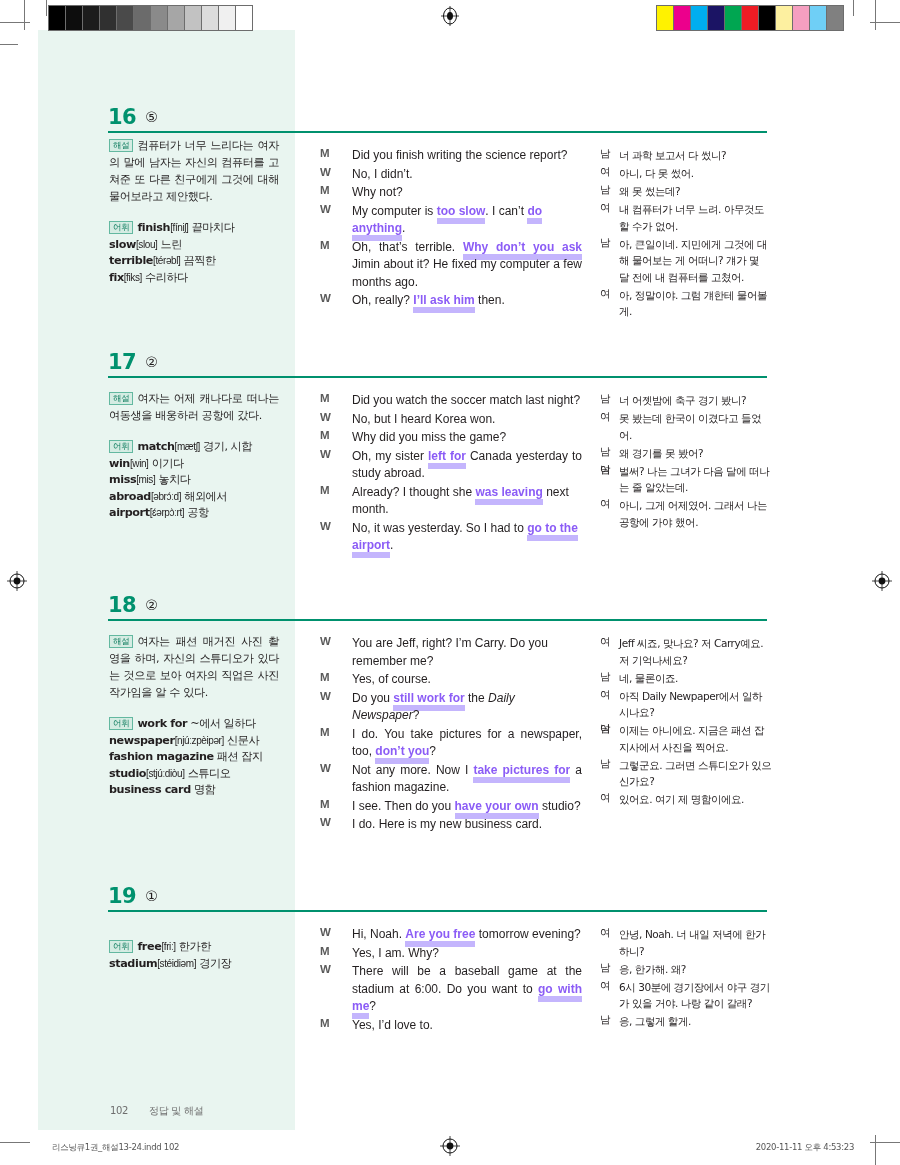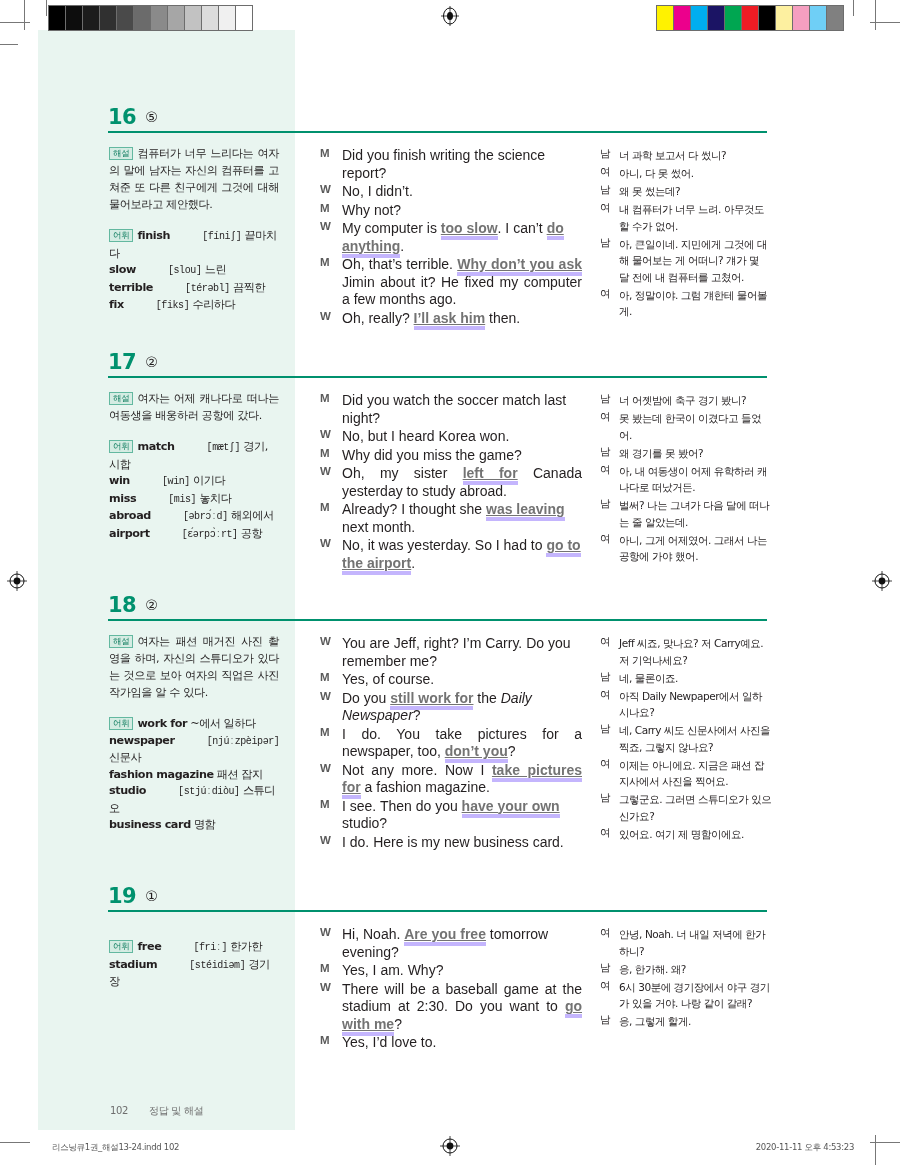--- a/index.html
+++ b/index.html
@@ -59,37 +59,37 @@
   .lpara{
     font-size:11.2px;line-height:17px;color:#231f20;letter-spacing:-0.4px;
     font-family:"DejaVu Sans",sans-serif;text-align:justify;
   }
   .vocab{margin-top:15px;}
   .vline{
     font-size:11.2px;line-height:16.5px;color:#231f20;letter-spacing:-0.4px;
     font-family:"DejaVu Sans",sans-serif;
   }
   .vword{font-weight:bold;}
-  .vipa{font-family:Liberation Mono, monospace;font-size:10px;color:#231f20;padding-left:32px;}
+  .vipa{font-family:Liberation Sans, sans-serif;font-size:10px;color:#231f20;}
   .vkr{letter-spacing:-0.5px;}
 
   
   .mcol{position:absolute;left:320px;width:262px;}
   .line{position:relative;margin-bottom:1px;min-height:16px;}
   .spk{
     position:absolute;left:0;top:0;width:16px;
     font-weight:bold;font-size:11.5px;color:#5b5b5b;
     font-family:"Liberation Sans",sans-serif;
   }
   .txt{
-    margin-left:22px;font-size:14px;line-height:17.5px;color:#231f20;
+    margin-left:32px;font-size:12px;line-height:17.5px;color:#231f20;
     font-family:"Liberation Sans",sans-serif;
   }
   .txt.just{text-align:justify;text-align-last:left;}
-  .hl{color:#737373;font-weight:bold;border-bottom:4px solid #c4b5fd;text-decoration:underline;}
+  .hl{color:#8b5cf6;font-weight:bold;border-bottom:6px solid #c4b5fd;}
   .ital{font-style:italic;}
 
   
   .rcol{position:absolute;left:600px;width:172px;}
   .kline{position:relative;margin-bottom:1.5px;}
   .kspk{
     position:absolute;left:0;top:0;width:14px;
     font-size:10.5px;color:#231f20;font-family:"DejaVu Sans",sans-serif;
   }
   .ktxt{
@@ -186,21 +186,21 @@
         <circle cx="10" cy="10" r="3.4" fill="#111"></circle>
         <line x1="10" y1="0" x2="10" y2="20" stroke="#111" stroke-width="0.8"></line>
         <line x1="0" y1="10" x2="20" y2="10" stroke="#111" stroke-width="0.8"></line>
       </svg>
   </div>
 
   <div class="content" id="questions-root">
       <div class="qblock" style="top: 105px;">
         <div class="qhead"><span class="qnum">16</span><span class="qans">⑤</span></div>
         <div class="qrule" style="top: 26px;"></div>
-        <div class="lcol" style="top: 40px;">
+        <div class="lcol" style="top: 32px;">
           <div class="lpara"><span class="badge">해설</span><span>컴퓨터가 너무 느리다는 여자의 말에 남자는 자신의 컴퓨터를 고쳐준 또 다른 친구에게 그것에 대해 물어보라고 제안했다.</span></div>
           <div class="vocab">
             <div class="vline"><span class="badge">어휘</span><span class="vword">finish</span><span class="vipa">[fíniʃ]</span> <span class="vkr">끝마치다</span></div>
             <div class="vline"><span class="vword">slow</span><span class="vipa">[slou]</span> <span class="vkr">느린</span></div>
             <div class="vline"><span class="vword">terrible</span><span class="vipa">[térəbl]</span> <span class="vkr">끔찍한</span></div>
             <div class="vline"><span class="vword">fix</span><span class="vipa">[fiks]</span> <span class="vkr">수리하다</span></div>
           </div>
         </div>
         <div class="mcol" style="top: 42px;">
           <div class="line">
@@ -302,21 +302,20 @@
           <div class="kline">
             <span class="kspk">여</span>
             <div class="ktxt">못 봤는데 한국이 이겼다고 들었어.</div>
           </div>
           <div class="kline">
             <span class="kspk">남</span>
             <div class="ktxt">왜 경기를 못 봤어?</div>
           </div>
           <div class="kline">
             <span class="kspk">여</span>
-            <div class="ktxt">아, 내 여동생이 어제 유학하러 캐나다로 떠났거든.</div>
           </div>
           <div class="kline">
             <span class="kspk">남</span>
             <div class="ktxt">벌써? 나는 그녀가 다음 달에 떠나는 줄 알았는데.</div>
           </div>
           <div class="kline">
             <span class="kspk">여</span>
             <div class="ktxt">아니, 그게 어제였어. 그래서 나는 공항에 가야 했어.</div>
           </div>
         </div>
@@ -372,21 +371,20 @@
           <div class="kline">
             <span class="kspk">남</span>
             <div class="ktxt">네, 물론이죠.</div>
           </div>
           <div class="kline">
             <span class="kspk">여</span>
             <div class="ktxt">아직 Daily Newpaper에서 일하시나요?</div>
           </div>
           <div class="kline">
             <span class="kspk">남</span>
-            <div class="ktxt">네, Carry 씨도 신문사에서 사진을 찍죠, 그렇지 않나요?</div>
           </div>
           <div class="kline">
             <span class="kspk">여</span>
             <div class="ktxt">이제는 아니에요. 지금은 패션 잡지사에서 사진을 찍어요.</div>
           </div>
           <div class="kline">
             <span class="kspk">남</span>
             <div class="ktxt">그렇군요. 그러면 스튜디오가 있으신가요?</div>
           </div>
           <div class="kline">
@@ -408,21 +406,21 @@
           <div class="line">
             <span class="spk">W</span>
             <div class="txt"><span>Hi, Noah. </span><span class="hl">Are you free</span><span> tomorrow evening?</span></div>
           </div>
           <div class="line">
             <span class="spk">M</span>
             <div class="txt"><span>Yes, I am. Why?</span></div>
           </div>
           <div class="line">
             <span class="spk">W</span>
-            <div class="txt just"><span>There will be a baseball game at the stadium at 2:30. Do you want to </span><span class="hl">go with me</span><span>?</span></div>
+            <div class="txt just"><span>There will be a baseball game at the stadium at 6:00. Do you want to </span><span class="hl">go with me</span><span>?</span></div>
           </div>
           <div class="line">
             <span class="spk">M</span>
             <div class="txt"><span>Yes, I’d love to.</span></div>
           </div>
         </div>
         <div class="rcol" style="top: 42px;">
           <div class="kline">
             <span class="kspk">여</span>
             <div class="ktxt">안녕, Noah. 너 내일 저녁에 한가하니?</div>

